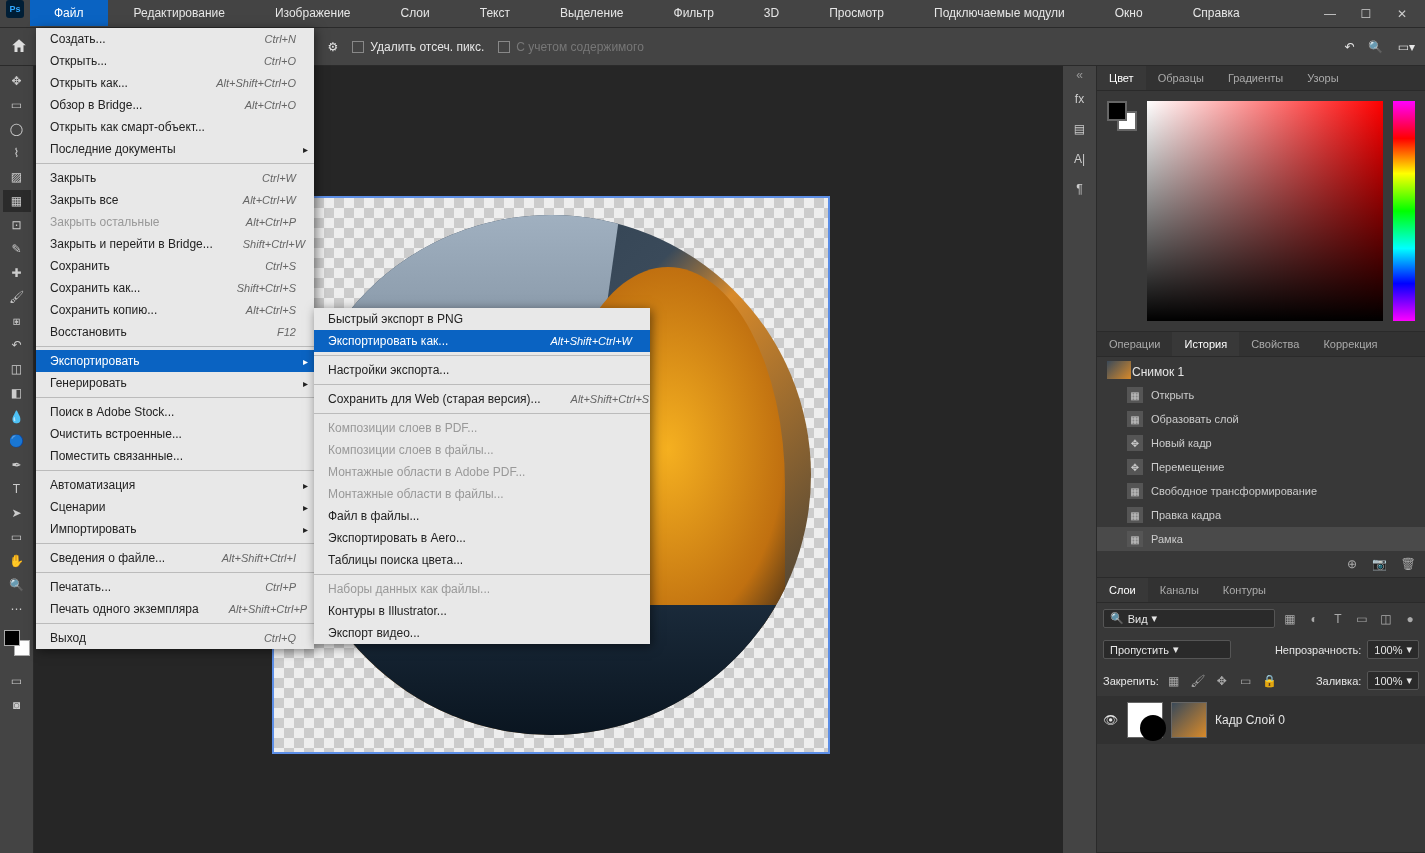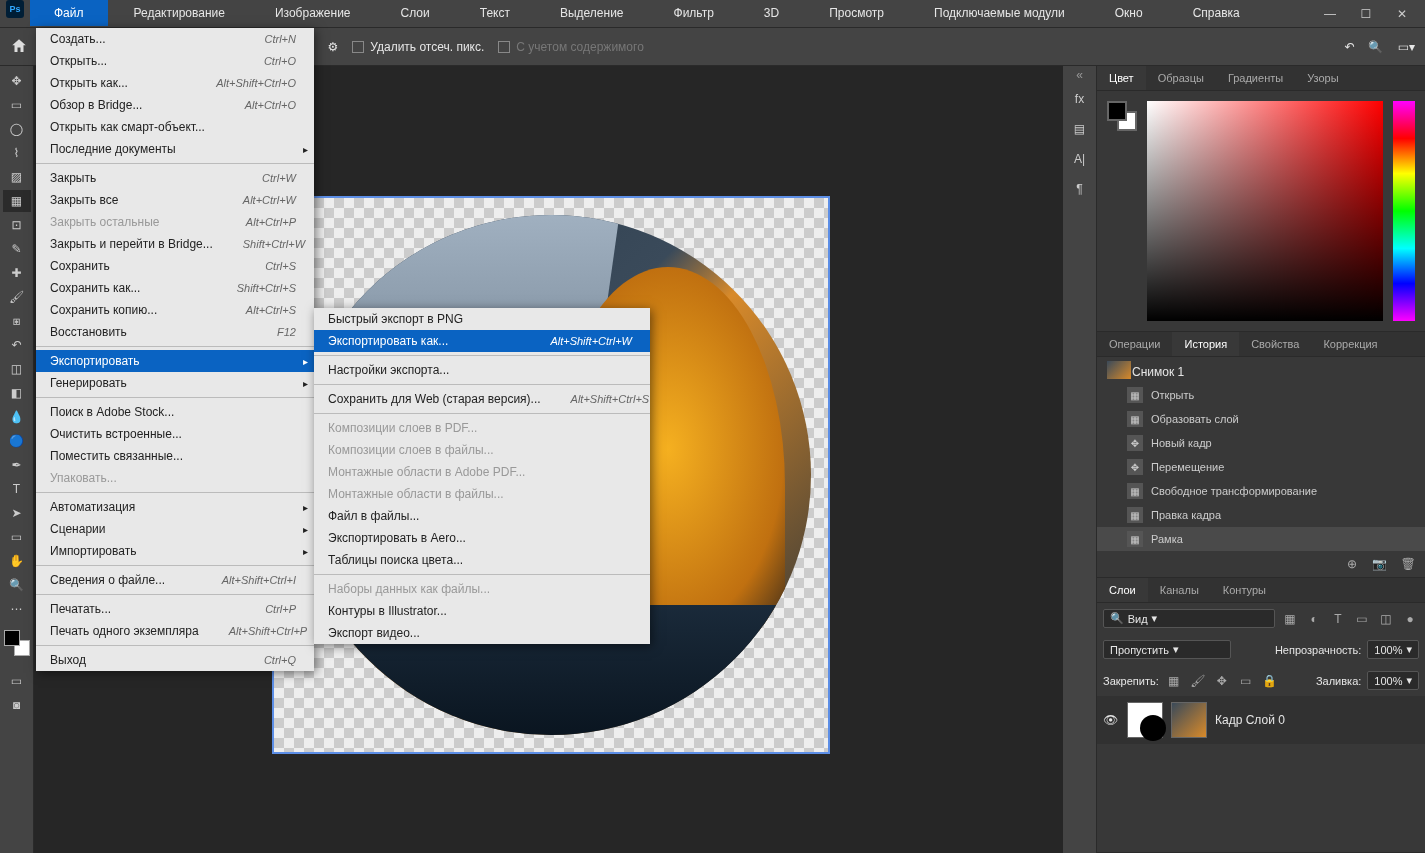--- a/index.html
+++ b/index.html
@@ -352,23 +352,20 @@
     <div class="dsep"></div>
     <div class="ditem">
       <span>Поиск в Adobe Stock...</span>
     </div>
     <div class="ditem">
       <span>Очистить встроенные...</span>
     </div>
     <div class="ditem">
       <span>Поместить связанные...</span>
     </div>
-    <div class="ditem disabled">
-      <span>Упаковать...</span>
-    </div>
     <div class="dsep"></div>
     <div class="ditem arrow">
       <span>Автоматизация</span>
     </div>
     <div class="ditem arrow">
       <span>Сценарии</span>
     </div>
     <div class="ditem arrow">
       <span>Импортировать</span>
     </div>

